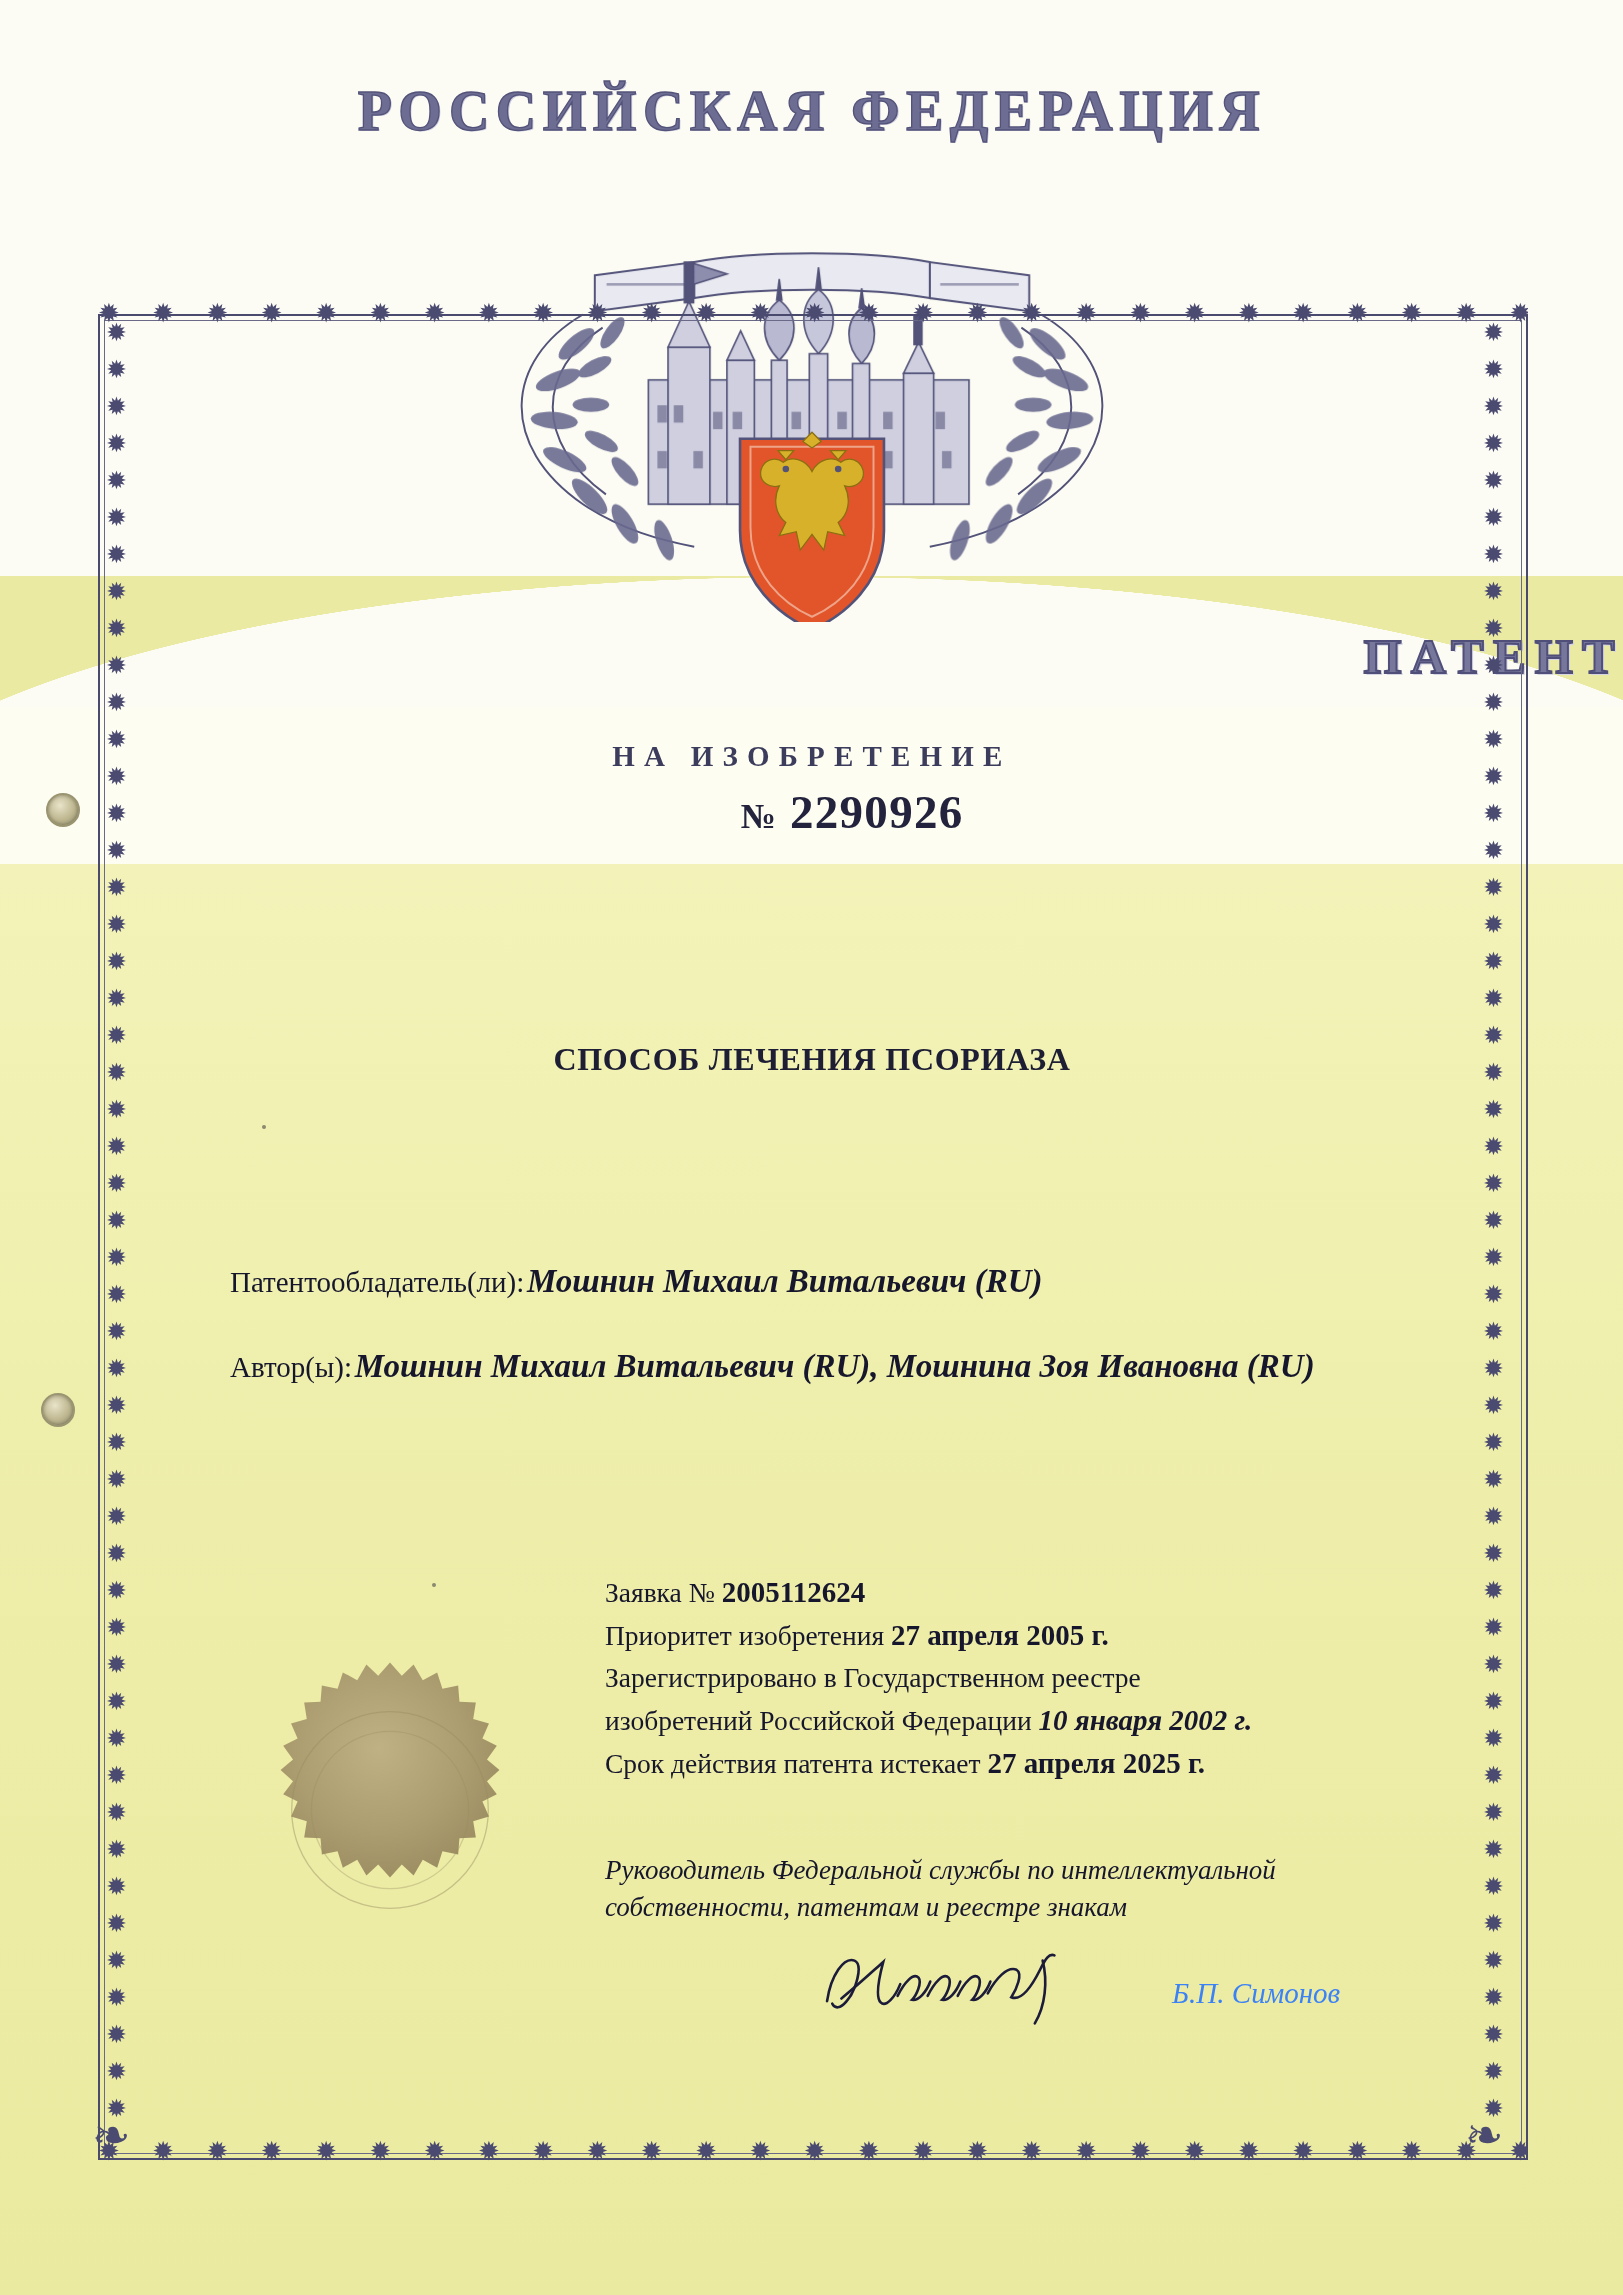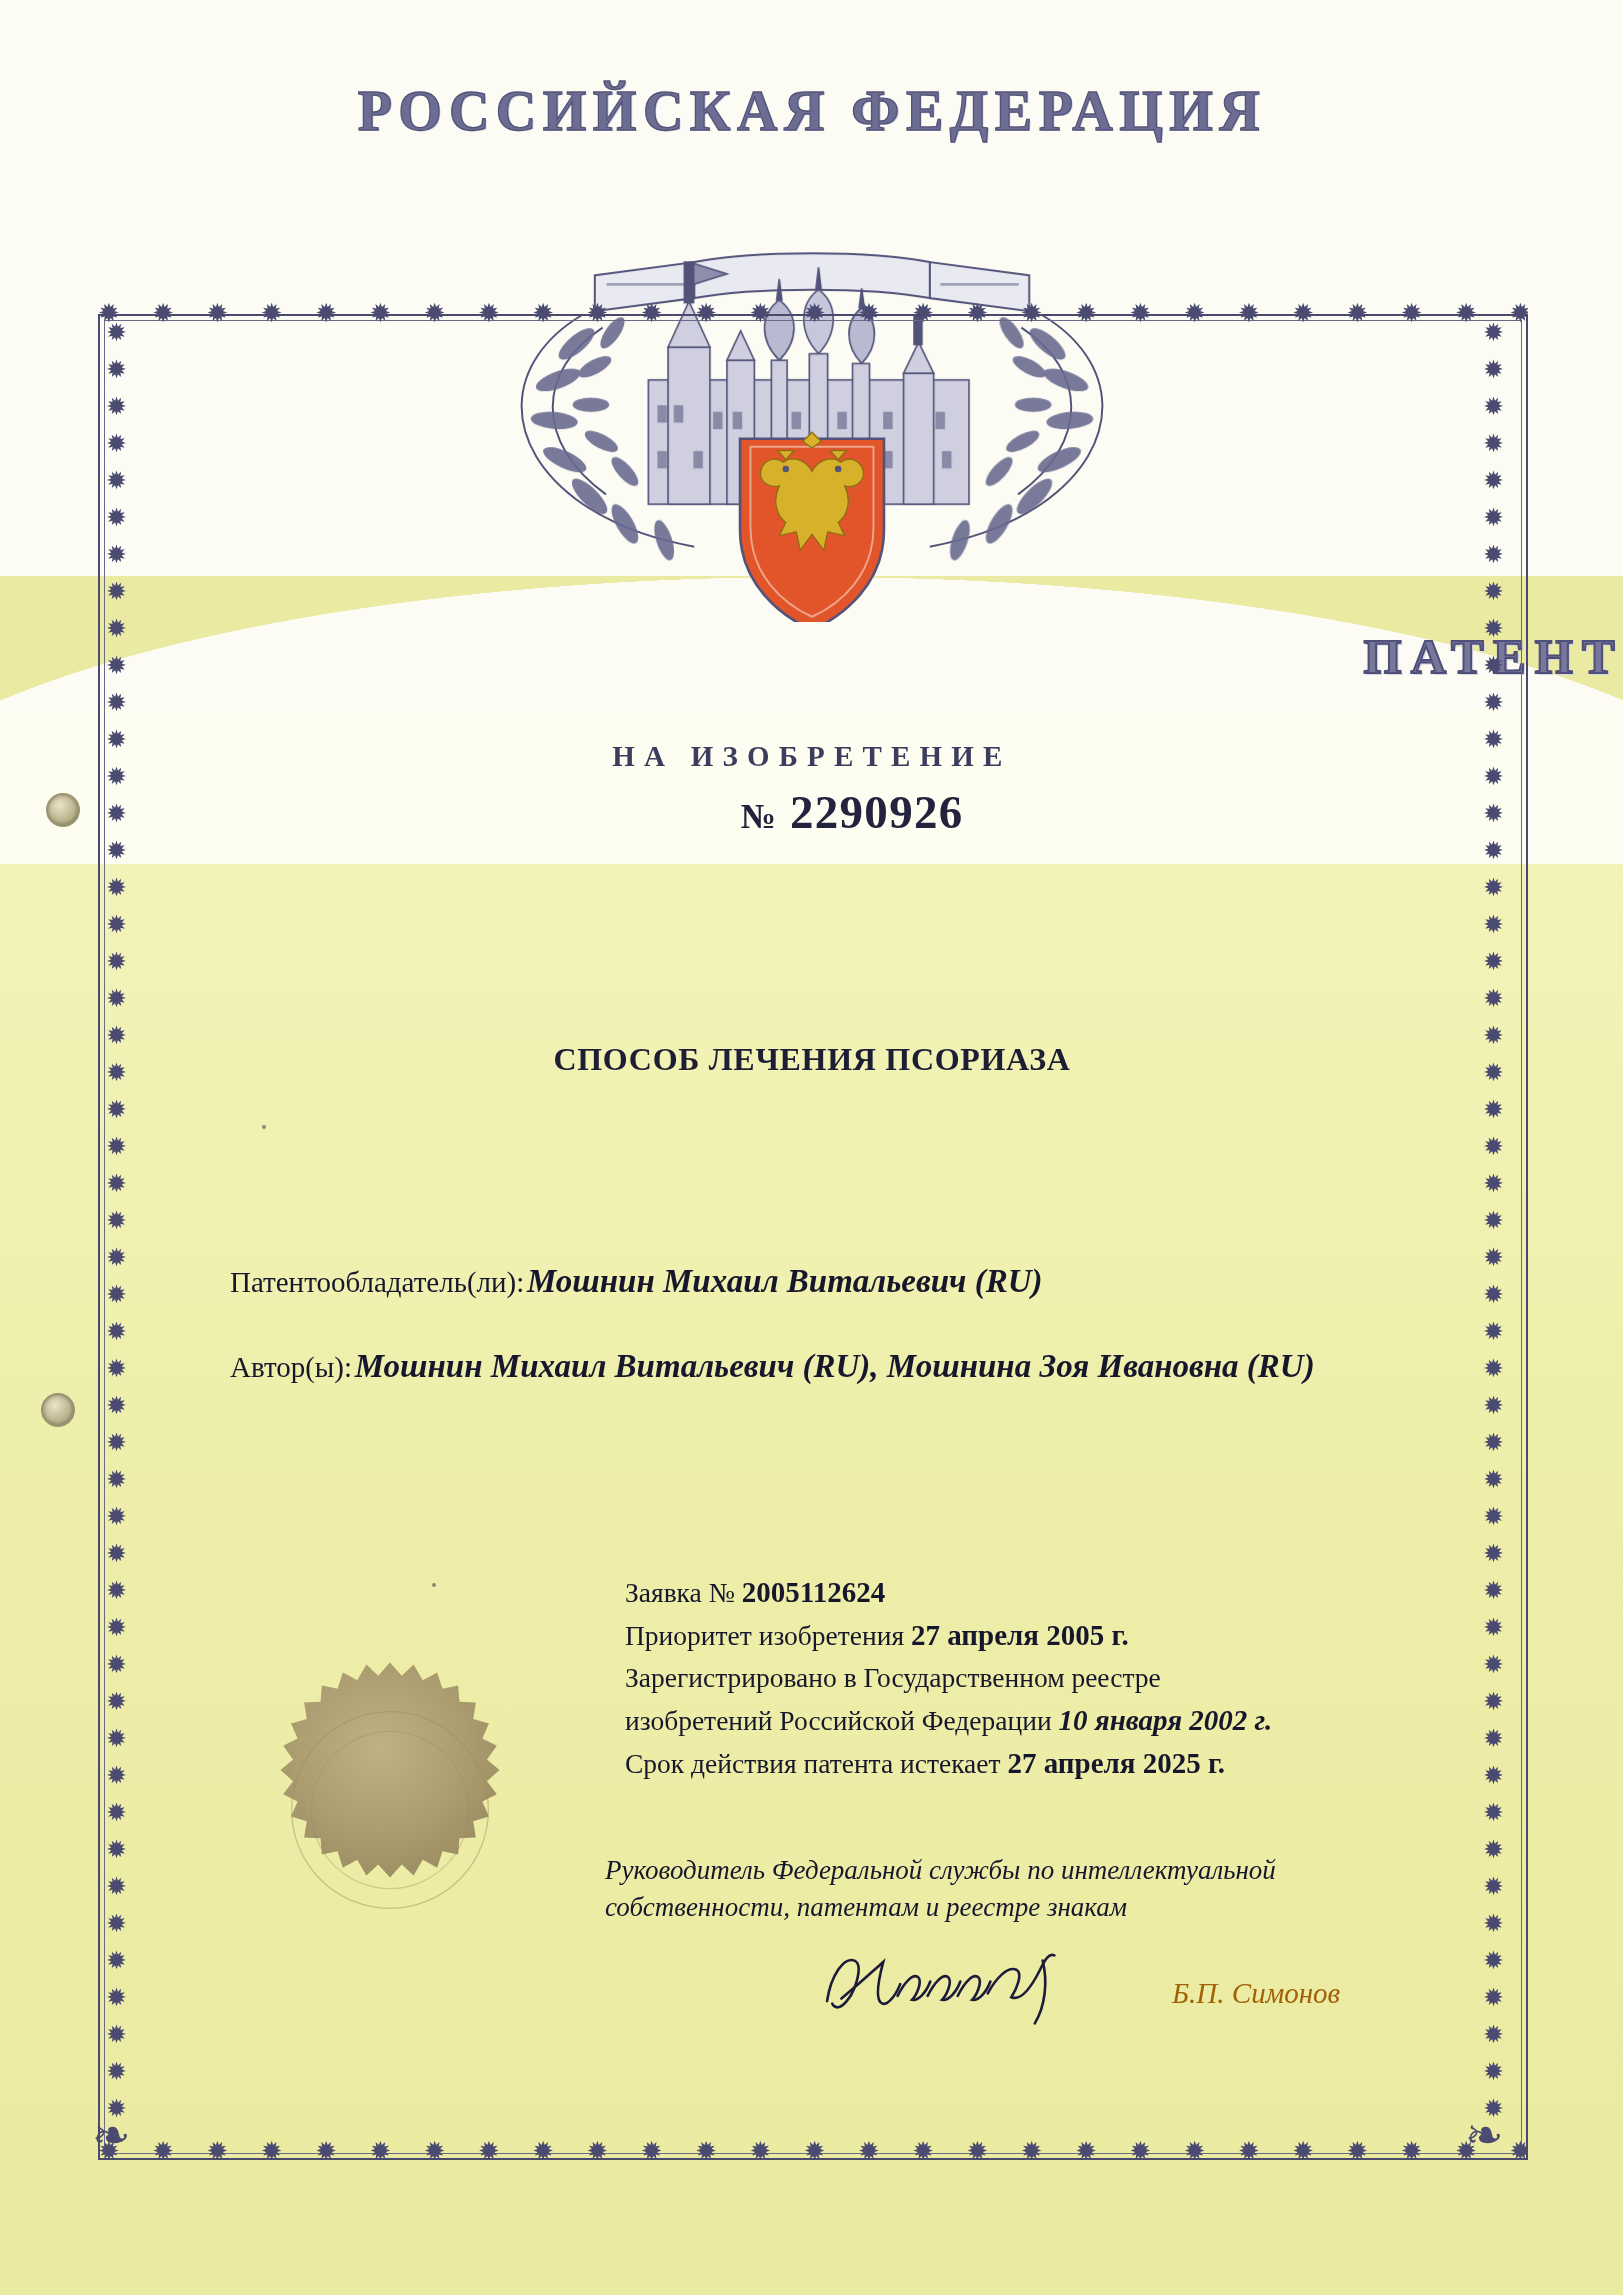--- a/index.html
+++ b/index.html
@@ -195,40 +195,40 @@
   
   .details {
     position: absolute;
     left: 605px;
     top: 1571px;
     width: 877px;
     color: #16162c;
     font-size: 27.5px;
     line-height: 42px;
   }
-  .details .row { white-space: normal; margin-left: 20px; }
+  .details .row { white-space: normal; }
   .details b { font-weight: bold; font-size: 29px; }
 
   .signblock {
     position: absolute;
     left: 605px;
     top: 1852px;
     width: 890px;
     font-style: italic;
     font-size: 27px;
     line-height: 37px;
     color: #16162c;
   }
   .signer {
     position: absolute;
     left: 1172px;
     top: 1977px;
     font-style: italic;
     font-size: 29px;
-    color: #a16207;
+    color: #3b82f6;
   }
   .signature {
     position: absolute;
     left: 815px;
     top: 1941px;
     width: 275px;
     height: 98px;
   }
 
   

